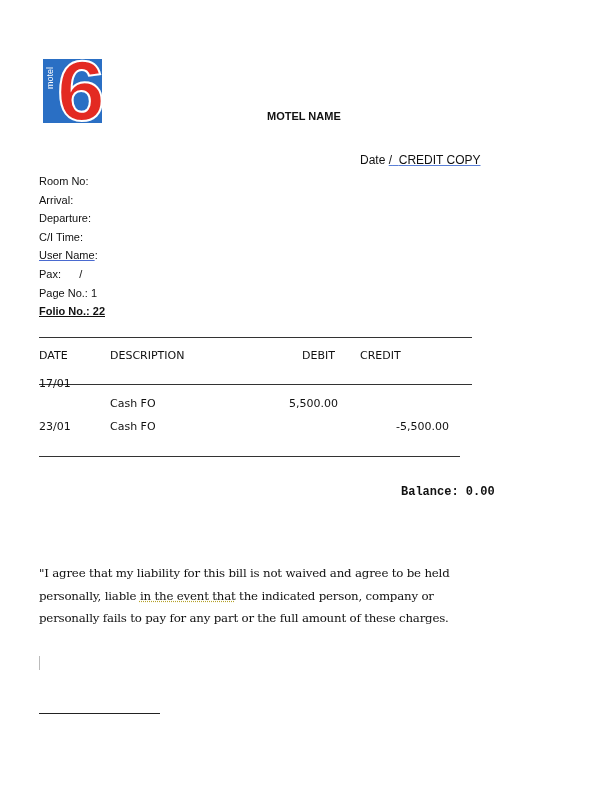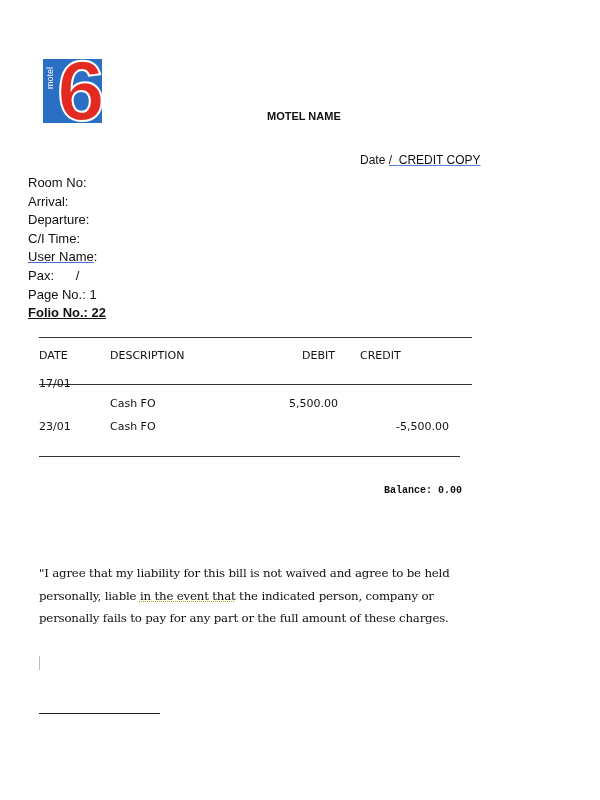--- a/index.html
+++ b/index.html
@@ -20,26 +20,26 @@
       -webkit-text-stroke: 2px #ffffff;
     }
     .logo .motel {
       position: absolute; left: -4px; top: 14px;
       transform: rotate(-90deg); font-size: 9px; color: #fff;
       font-family: "Liberation Sans", sans-serif;
     }
     .title { left: 267px; top: 110px; font-weight: bold; font-size: 11px; text-align: center; }
     .datecopy { left: 360px; top: 153px; font-size: 12px; }
     .datecopy .sl { text-decoration: underline; text-decoration-color: #5a7fd6; }
-    .info { left: 28px; font-size: 13px; }
+    .info { left: 39px; font-size: 11px; }
     .info.u span.ul { text-decoration: underline; text-decoration-color: #4a6ad0; }
     .bold { font-weight: bold; text-decoration: underline; }
     .hr { height: 1px; background: #333; }
     .tab { font-family: "DejaVu Sans", sans-serif; font-size: 11px; }
-    .mono { font-family: "Liberation Mono", monospace; font-weight: bold; font-size: 10px; }
+    .mono { font-family: "Liberation Mono", monospace; font-weight: bold; font-size: 12px; margin-left: 17px; }
     .serif { font-family: "DejaVu Serif", serif; font-size: 11.8px; left: 39px; letter-spacing: -0.2px; }
     .dotted { text-decoration: underline dotted #b5a22a; }
     .cursor { left: 39px; top: 656px; width: 1px; height: 14px; background: #bbb; }
   </style>
 </head>
 <body>
 
 <div class="abs logo">
   <span class="motel">motel</span>
   <span class="six">6</span>

